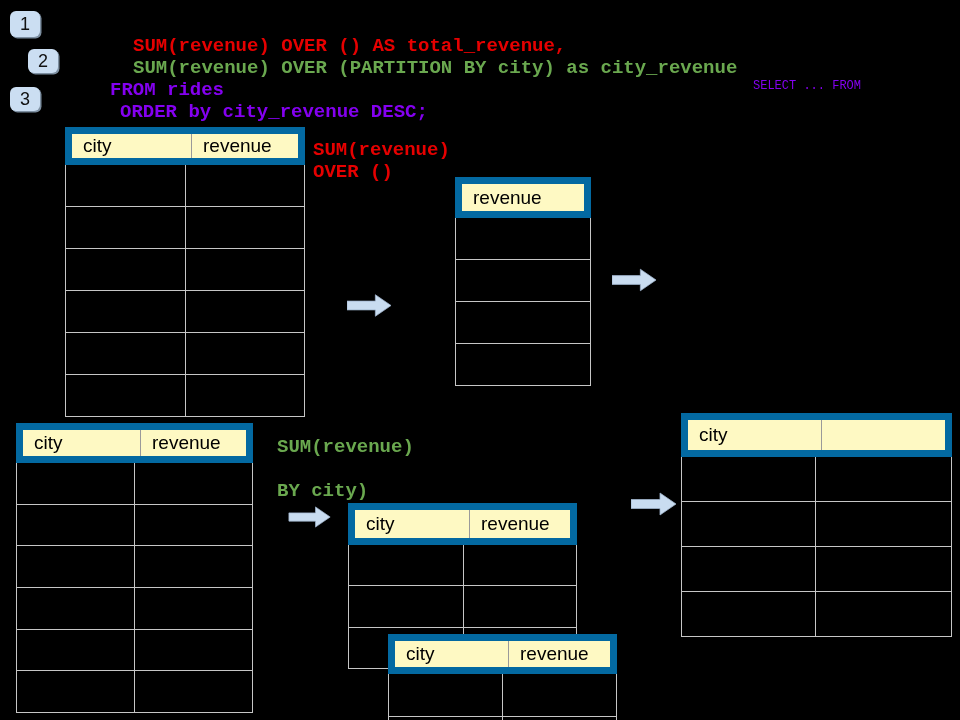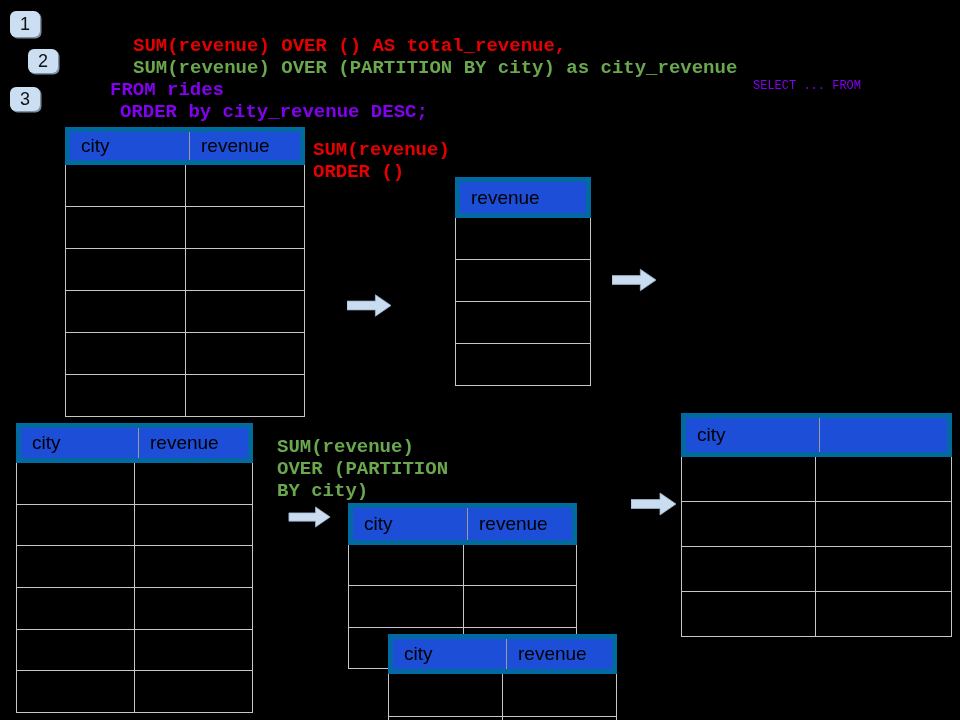--- a/index.html
+++ b/index.html
@@ -49,21 +49,21 @@
   .badge-1 {left:10px; top:11px; width:30px; height:26px;}
   .badge-2 {left:28px; top:49px; width:30px; height:24px;}
   .badge-3 {left:10px; top:87px; width:30px; height:24px;}
 
   
   .tbl {
     position:absolute; display:flex; flex-direction:column;
     box-sizing:border-box; background:#000;
   }
   .tbl-header {
-    display:flex; background:#1d4ed8; border:5px solid #0369a1;
+    display:flex; background:#fef9c3; border:7px solid #0369a1;
     box-sizing:border-box; flex:none;
   }
   .tbl-header .cell {
     display:flex; align-items:center; padding-left:11px;
     font-size:19px; color:#000; box-sizing:border-box; overflow:hidden;
   }
   .tbl-header .cell.c1.has-next {border-right:1px solid #9a9a9a;}
   .tbl-body {
     flex:1; display:flex; flex-direction:column;
     border:1px solid #c6c6c6; border-top:none; box-sizing:border-box;
@@ -120,24 +120,23 @@
   <div class="code red    ln2">SUM(revenue) OVER () AS total_revenue,</div>
   <div class="code green  ln3">SUM(revenue) OVER (PARTITION BY city) as city_revenue</div>
   <div class="code purple ln4">FROM rides</div>
   <div class="code purple ln5">ORDER by city_revenue DESC;</div>
 
   <div class="code-sm purple side-note">
     <div>SELECT ... FROM</div>
   </div>
 
   <div class="code red note-total-1">SUM(revenue)</div>
-  <div class="code red note-total-2">ORDER ()</div>
+  <div class="code red note-total-2">OVER ()</div>
 
   <div class="code green note-part-1">SUM(revenue)</div>
-  <div class="code green note-part-2">OVER (PARTITION</div>
   <div class="code green note-part-3">BY city)</div>
 
   <div class="tbl tbl-a">
       <div class="tbl-header">
         <div class="cell c1 has-next">city</div>
         <div class="cell c2">revenue</div>
       </div>
       <div class="tbl-body">
         <div class="tbl-row">
           <div class="cell c1 has-next"></div>

